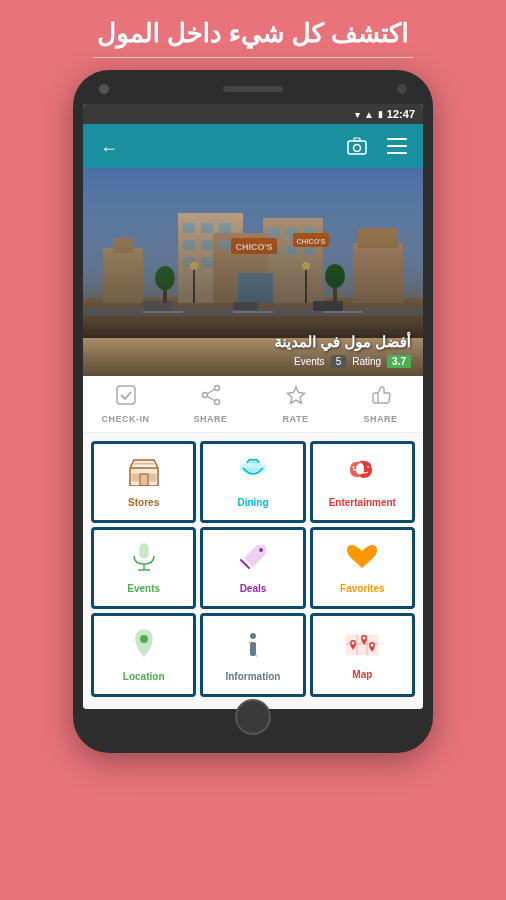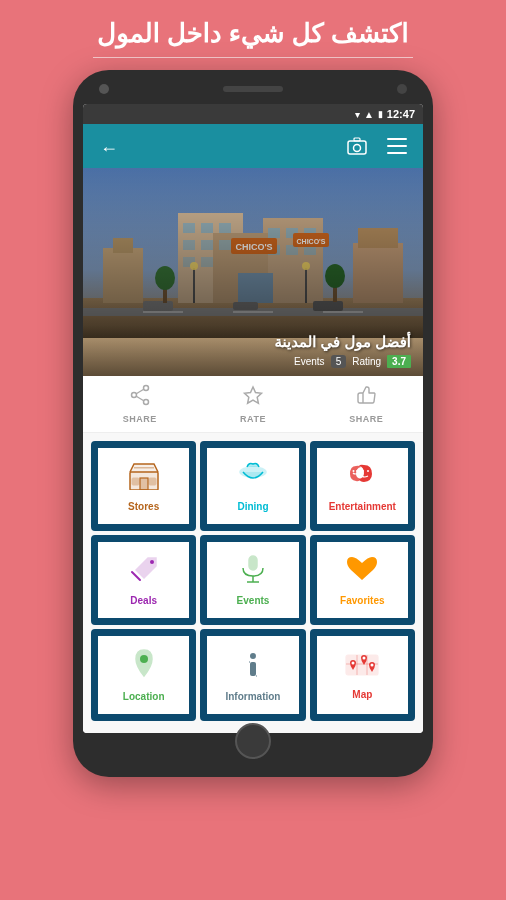--- a/index.html
+++ b/index.html
@@ -228,21 +228,21 @@
     .grid-item {
       flex: 1;
       background: white;
       border-radius: 4px;
       display: flex;
       flex-direction: column;
       align-items: center;
       justify-content: center;
       padding: 12px 4px;
       cursor: pointer;
-      border: 7px solid #0c4a6e;
+      border: 3px solid #0c4a6e;
     }
 
     .grid-icon {
       font-size: 28px;
       margin-bottom: 4px;
     }
 
     .grid-label {
       font-size: 10px;
       font-weight: bold;
@@ -407,20 +407,29 @@
           <span class="likes-badge">5</span>
           <span class="rating-label">Events</span>
         </div>
       </div>
     </div>
 
     <div class="action-bar">
       <div class="action-item">
         <span class="action-icon">
           <svg width="22" height="22" viewBox="0 0 22 22" fill="none">
+            <rect x="2" y="2" width="18" height="18" rx="3" stroke="#aaa" stroke-width="1.5"></rect>
+            <polyline points="6,11 10,15 16,8" stroke="#aaa" stroke-width="1.8" fill="none"></polyline>
+          </svg>
+        </span>
+        <span class="action-label">CHECK-IN</span>
+      </div>
+      <div class="action-item">
+        <span class="action-icon">
+          <svg width="22" height="22" viewBox="0 0 22 22" fill="none">
             <circle cx="17" cy="4" r="2.5" stroke="#aaa" stroke-width="1.5"></circle>
             <circle cx="5" cy="11" r="2.5" stroke="#aaa" stroke-width="1.5"></circle>
             <circle cx="17" cy="18" r="2.5" stroke="#aaa" stroke-width="1.5"></circle>
             <line x1="7.3" y1="9.8" x2="14.7" y2="5.2" stroke="#aaa" stroke-width="1.3"></line>
             <line x1="7.3" y1="12.2" x2="14.7" y2="16.8" stroke="#aaa" stroke-width="1.3"></line>
           </svg>
         </span>
         <span class="action-label">SHARE</span>
       </div>
       <div class="action-item">
@@ -483,41 +492,41 @@
               <circle cx="17" cy="11" r="1" fill="white"></circle>
               <circle cx="22" cy="11" r="1" fill="white"></circle>
             </svg>
           </span>
           <span class="grid-label entertainment-color">Entertainment</span>
         </div>
       </div>
 
       <div class="grid-row">
         <div class="grid-item">
-          <span class="grid-icon deals-color">
-            <svg width="32" height="30" viewBox="0 0 32 30" fill="none">
-
-              <path d="M20 4 L28 4 L28 12 L16 24 L8 16 Z" fill="#9c27b0" opacity="0.2" stroke="#9c27b0" stroke-width="1.5"></path>
-              <circle cx="24" cy="8" r="2" fill="#9c27b0"></circle>
-              <path d="M4 18 L12 26" stroke="#9c27b0" stroke-width="2" stroke-linecap="round"></path>
-            </svg>
-          </span>
-          <span class="grid-label deals-color">Deals</span>
-        </div>
-        <div class="grid-item">
           <span class="grid-icon events-color">
             <svg width="32" height="30" viewBox="0 0 32 30" fill="none">
 
               <rect x="12" y="2" width="8" height="14" rx="4" fill="#4caf50" opacity="0.3" stroke="#4caf50" stroke-width="1.5"></rect>
               <path d="M6 14 Q6 22 16 22 Q26 22 26 14" stroke="#4caf50" stroke-width="1.5" fill="none"></path>
               <line x1="16" y1="22" x2="16" y2="28" stroke="#4caf50" stroke-width="1.5"></line>
               <line x1="10" y1="28" x2="22" y2="28" stroke="#4caf50" stroke-width="1.5"></line>
             </svg>
           </span>
           <span class="grid-label events-color">Events</span>
+        </div>
+        <div class="grid-item">
+          <span class="grid-icon deals-color">
+            <svg width="32" height="30" viewBox="0 0 32 30" fill="none">
+
+              <path d="M20 4 L28 4 L28 12 L16 24 L8 16 Z" fill="#9c27b0" opacity="0.2" stroke="#9c27b0" stroke-width="1.5"></path>
+              <circle cx="24" cy="8" r="2" fill="#9c27b0"></circle>
+              <path d="M4 18 L12 26" stroke="#9c27b0" stroke-width="2" stroke-linecap="round"></path>
+            </svg>
+          </span>
+          <span class="grid-label deals-color">Deals</span>
         </div>
         <div class="grid-item">
           <span class="grid-icon favorites-color">
             <svg width="32" height="30" viewBox="0 0 32 30" fill="none">
               <path d="M16 26 L5 16 Q1 12 1 8 Q1 3 6 3 Q10 3 16 9 Q22 3 26 3 Q31 3 31 8 Q31 12 27 16 Z" fill="#ff9800"></path>
             </svg>
           </span>
           <span class="grid-label favorites-color">Favorites</span>
         </div>
       </div>

